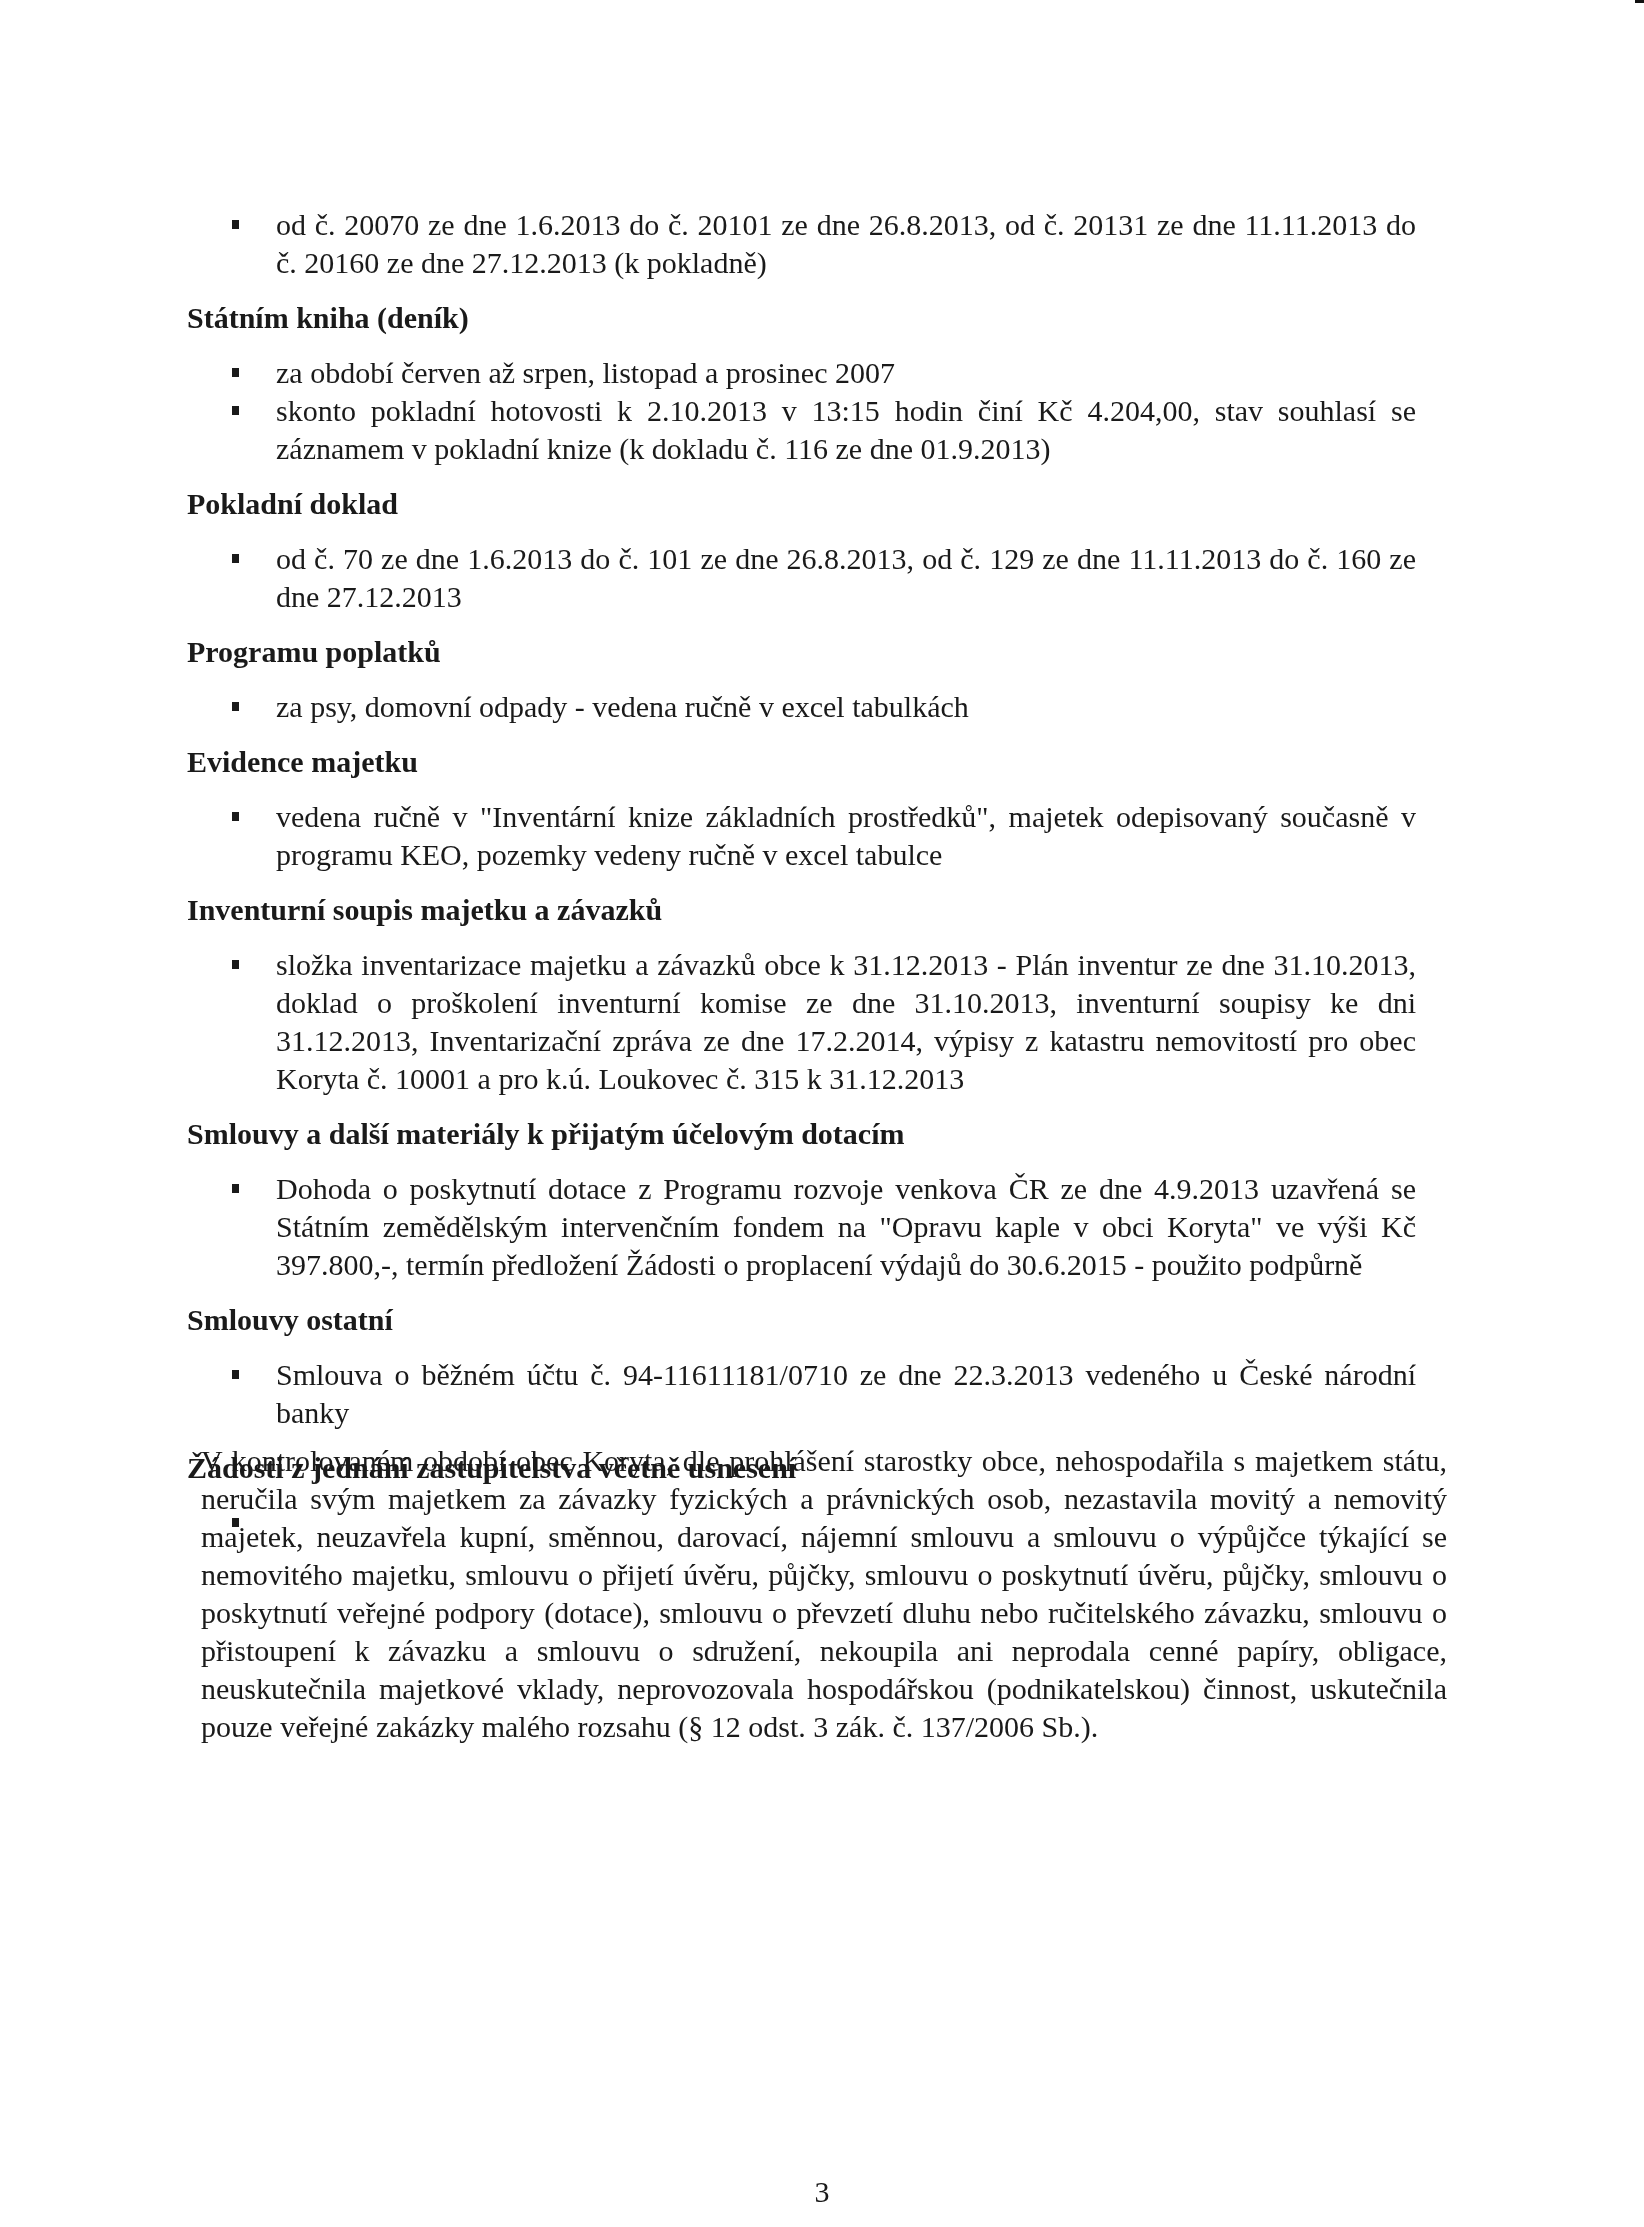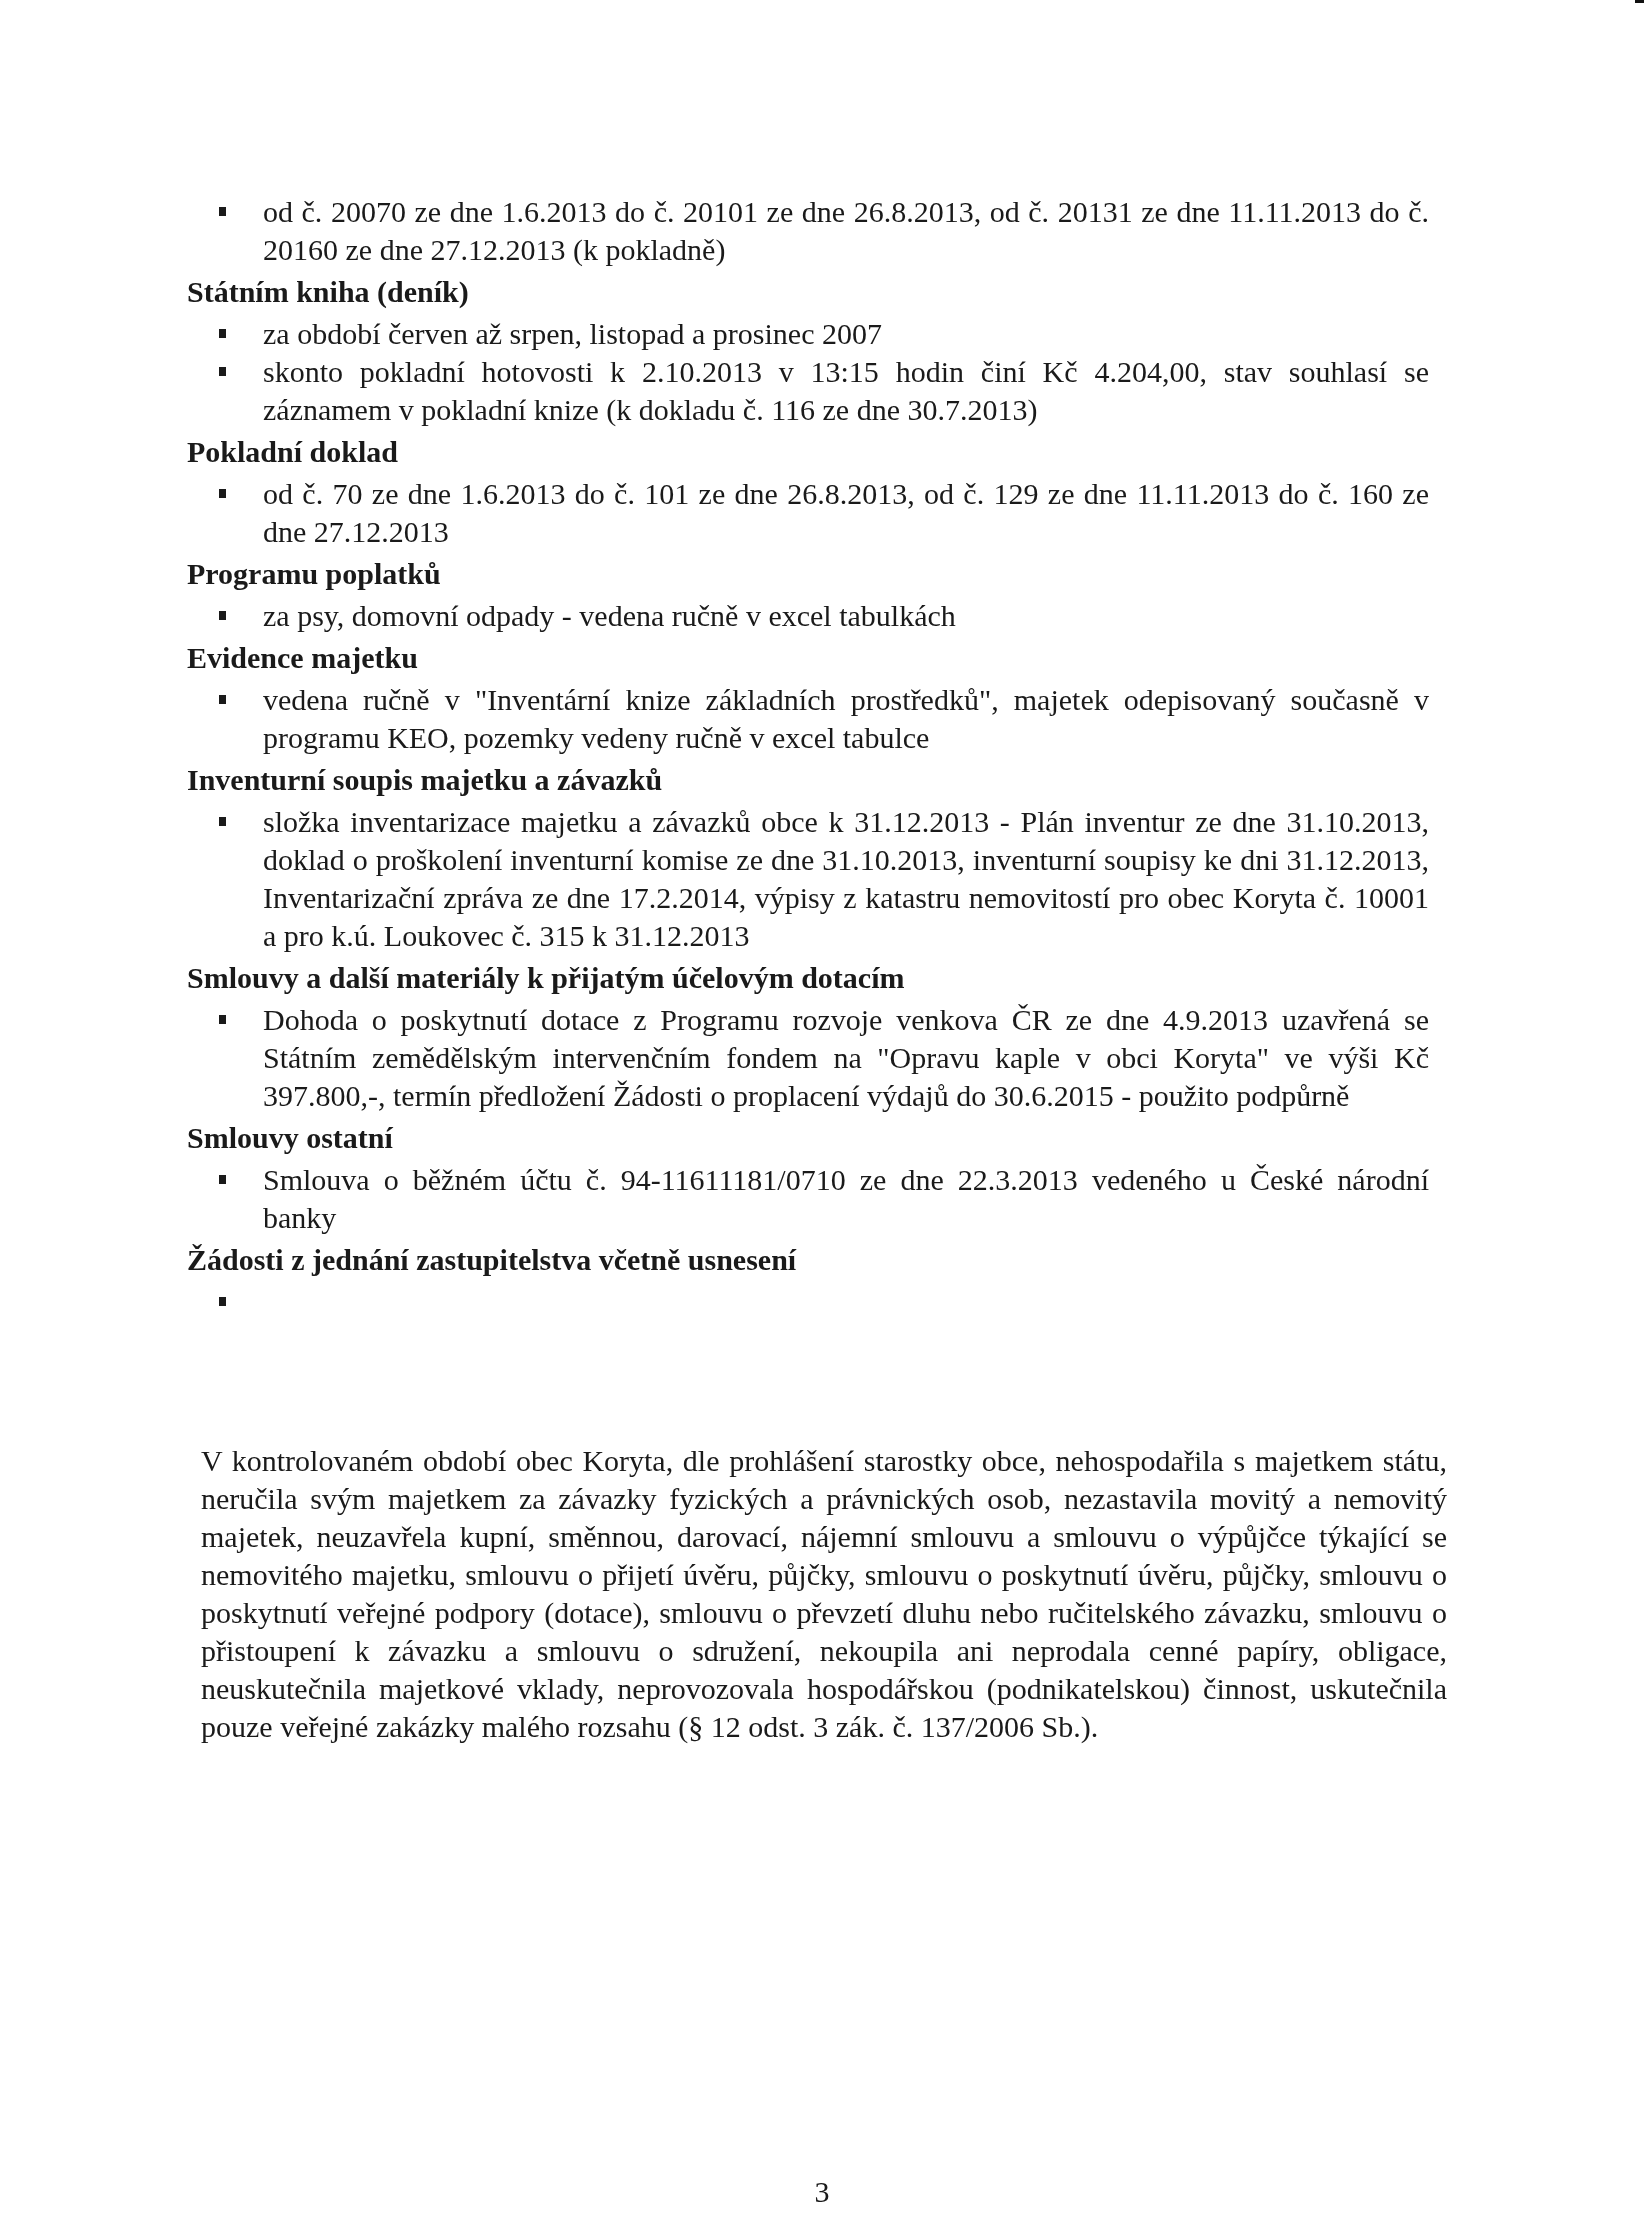--- a/index.html
+++ b/index.html
@@ -11,21 +11,21 @@
   .corner-mark {
     position: absolute; right: 0; top: 0; width: 9.2px; height: 3.3px; background: #111;
   }
   .page-content {
     position: absolute; left: 187px; top: 189px; width: 1246px;
     font-size: 30px; line-height: 38px;
   }
   .section-heading {
     font-weight: bold; margin: 0;
   }
-  .bullet-list { list-style: none; margin: 4px; padding: 0; }
+  .bullet-list { list-style: none; margin: 17px; padding: 0; }
   .bullet-item {
     position: relative; padding-left: 72px; text-align: justify;
   }
   .bullet-marker {
     position: absolute; left: 28px; top: 14px; width: 7.3px; height: 9.2px; background: #1a1a1a;
   }
   .summary-paragraph {
     position: absolute; left: 201px; top: 1442px; width: 1246px;
     font-size: 30px; line-height: 38px; text-align: justify; margin: 0;
   }
@@ -42,21 +42,21 @@
 <div class="page-content" id="page-content">
     <div>
       <ul class="bullet-list">
         <li class="bullet-item"><span class="bullet-marker"></span><span>od č. 20070 ze dne 1.6.2013 do č. 20101 ze dne 26.8.2013, od č. 20131 ze dne 11.11.2013 do č. 20160 ze dne 27.12.2013 (k pokladně)</span></li>
       </ul>
     </div>
     <div>
       <div class="section-heading">Státním kniha (deník)</div>
       <ul class="bullet-list">
         <li class="bullet-item"><span class="bullet-marker"></span><span>za období červen až srpen, listopad a prosinec 2007</span></li>
-        <li class="bullet-item"><span class="bullet-marker"></span><span>skonto pokladní hotovosti k 2.10.2013 v 13:15 hodin činí Kč 4.204,00, stav souhlasí se záznamem v pokladní knize (k dokladu č. 116 ze dne 30.7.2013)</span></li>
+        <li class="bullet-item"><span class="bullet-marker"></span><span>skonto pokladní hotovosti k 2.10.2013 v 13:15 hodin činí Kč 4.204,00, stav souhlasí se záznamem v pokladní knize (k dokladu č. 116 ze dne 01.9.2013)</span></li>
       </ul>
     </div>
     <div>
       <div class="section-heading">Pokladní doklad</div>
       <ul class="bullet-list">
         <li class="bullet-item"><span class="bullet-marker"></span><span>od č. 70 ze dne 1.6.2013 do č. 101 ze dne 26.8.2013, od č. 129 ze dne 11.11.2013 do č. 160 ze dne 27.12.2013</span></li>
       </ul>
     </div>
     <div>
       <div class="section-heading">Programu poplatků</div>

